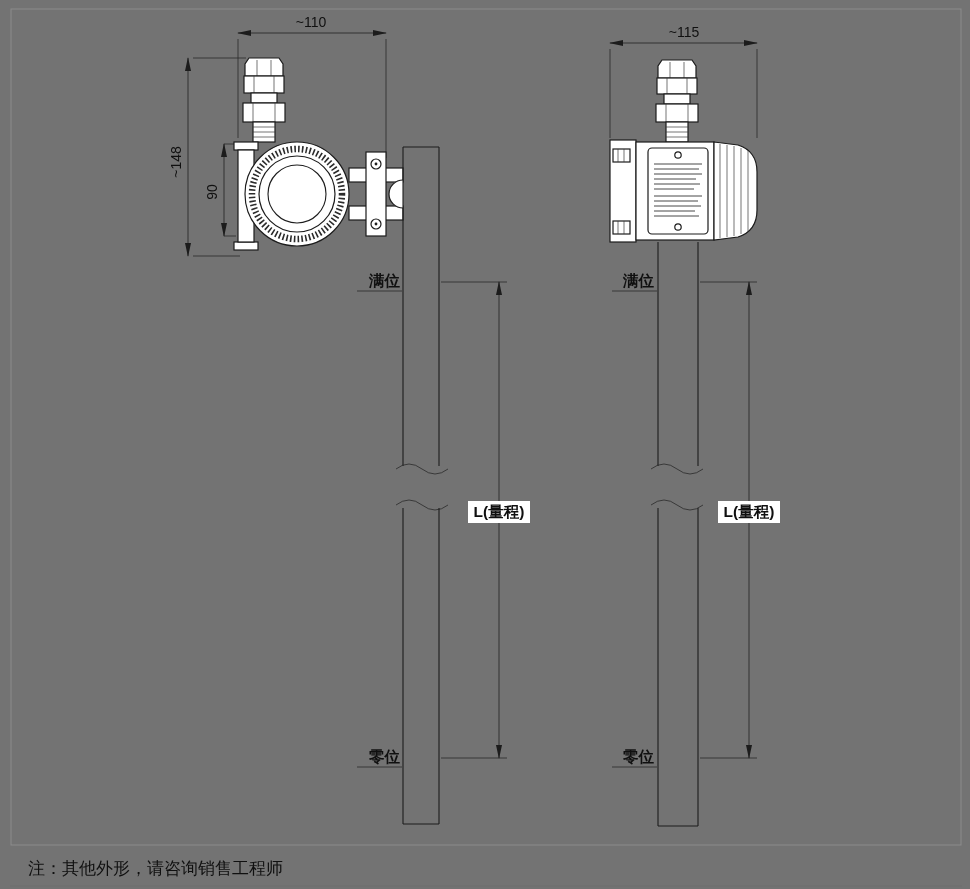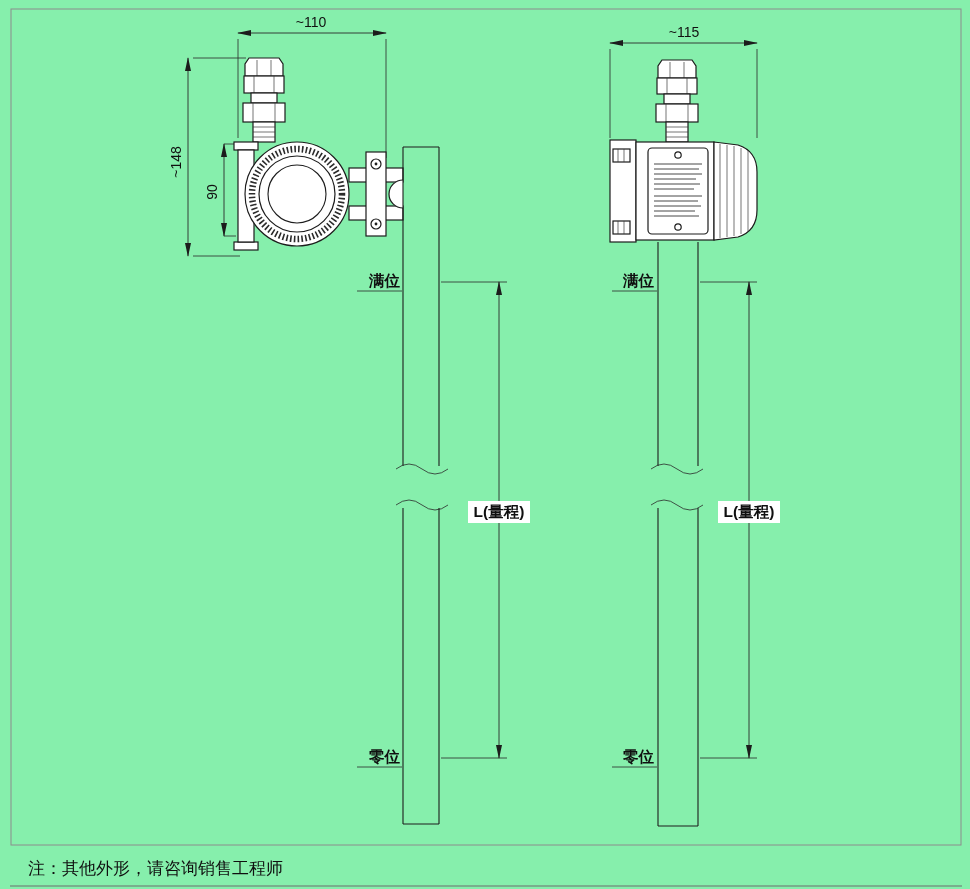--- a/index.html
+++ b/index.html
@@ -1,16 +1,16 @@
 <!DOCTYPE html>
 <html><head>
 <meta charset="utf-8">
 <style>
   html,body{margin:0;padding:0;background:#ffffff;}
-  .page{position:relative;width:970px;height:889px;background:#86efac;overflow:hidden;}
+  .page{position:relative;width:970px;height:889px;background:#737373;overflow:hidden;}
   svg{display:block;}
   .o  {fill:#ffffff;stroke:#1c1c1c;stroke-width:1.2;stroke-linejoin:miter;}
   .ln {stroke:#1c1c1c;stroke-width:1.1;fill:none;}
   .thin{stroke:#2a2a2a;stroke-width:0.8;fill:none;}
   .dimline{stroke:#2a2a2a;stroke-width:0.9;fill:none;}
   .facet{stroke:#3a3a3a;stroke-width:0.7;fill:none;}
   .npl {stroke:#333;stroke-width:0.9;fill:none;}
   text{fill:#101010;font-family:"Liberation Sans",sans-serif;}
   .dimtxt{font-size:14px;}
   .cntxt{font-size:15.5px;font-weight:600;}

